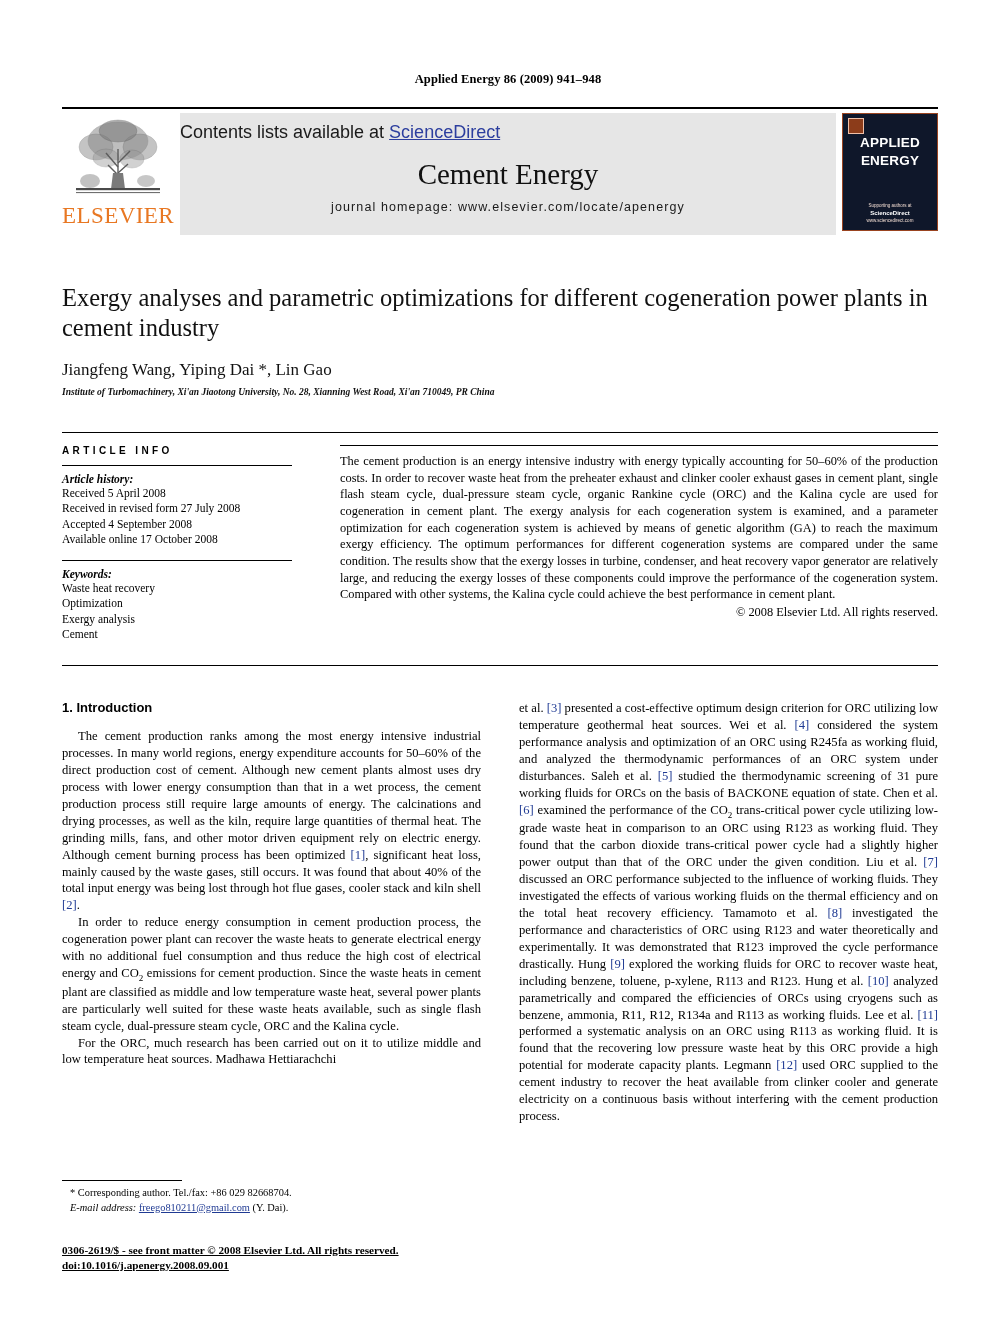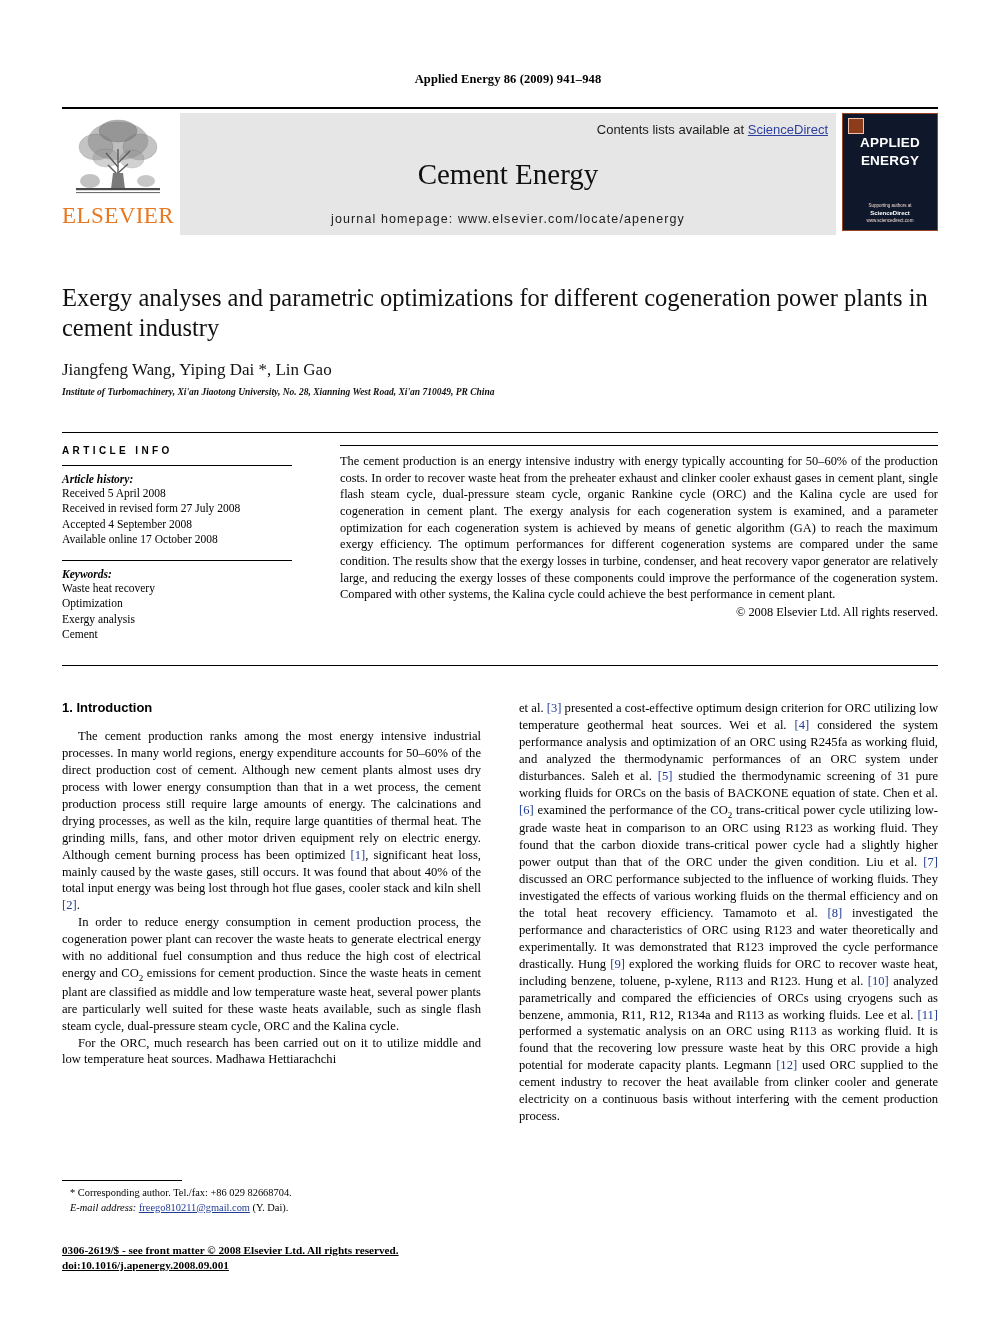--- a/index.html
+++ b/index.html
@@ -69,39 +69,39 @@
   .contents-box {
     flex: 1 1 auto;
     background: #E6E6E6;
     margin-left: 6px;
     margin-right: 6px;
     position: relative;
   }
   .contents-line {
     position: absolute;
     top: 9px; left: 0; right: 8px;
-    text-align: right;
-    font-family: "Liberation Sans", sans-serif;
-    font-size: 13px;
+    text-align: left;
+    font-family: "Liberation Sans", sans-serif;
+    font-size: 18px;
     color: #1a1a1a;
   }
   .contents-line .sd-link {
     color: #2C3E9E;
   }
   .journal-name {
     position: absolute;
     top: 45px; left: 0; right: 0;
     text-align: center;
     font-family: "Liberation Serif", serif;
     font-size: 29px;
     color: #111;
   }
   .homepage-line {
     position: absolute;
-    bottom: 9px; left: 0; right: 0;
+    bottom: 21px; left: 0; right: 0;
     text-align: center;
     font-family: "Liberation Sans", sans-serif;
     font-size: 12.5px;
     letter-spacing: 1.1px;
     color: #1a1a1a;
   }
   .cover-thumb {
     flex: 0 0 96px;
     width: 96px;
     height: 118px;

